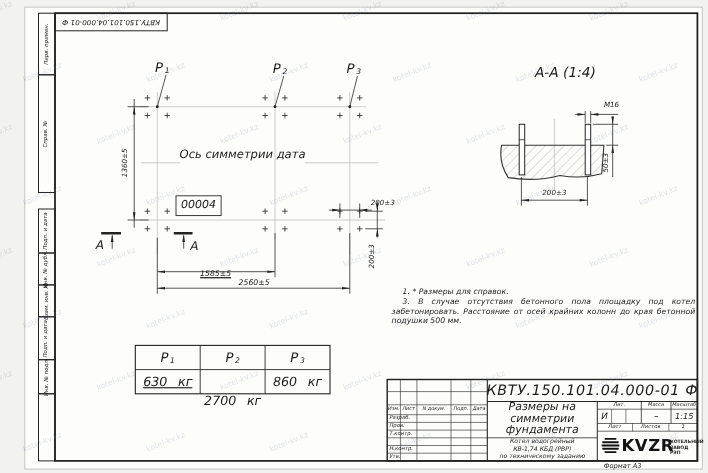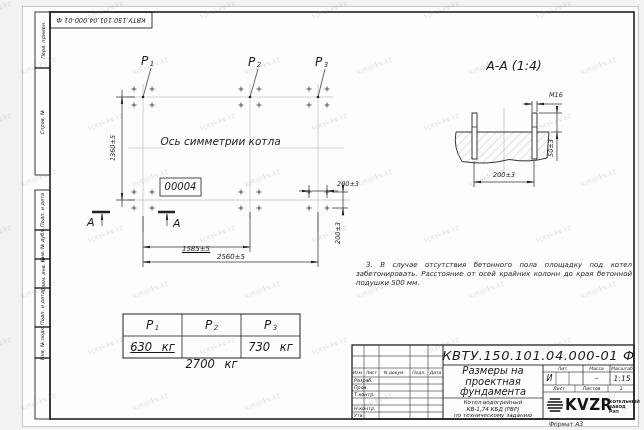--- a/index.html
+++ b/index.html
@@ -150,21 +150,21 @@
   </div>
 <div class="abs txt vbox" style="left:35px;top:327px;width:15px;height:31px;">
     <span class="t vtext">Инв. № подл.</span>
   </div>
 
 <div class="abs txt t" style="left:141px;top:54px;font-size:12px;"><span>P</span><sub>1</sub></div>
 <div class="abs txt t" style="left:248px;top:55px;font-size:12px;"><span>P</span><sub>2</sub></div>
 <div class="abs txt t" style="left:315px;top:55px;font-size:12px;"><span>P</span><sub>3</sub></div>
 
 <div class="abs txt c" style="left:163px;top:135px;width:115px;height:12px;">
-  <span class="t" style="font-size:10.5px;">Ось симметрии котла</span>
+  <span class="t" style="font-size:10.5px;">Ось симметрии дата</span>
   </div>
 
 <div class="abs txt c" style="left:160px;top:177px;width:41px;height:19px;">
   <span class="t" style="font-size:10px;">00004</span>
   </div>
 
 <span class="abs txt t rot90" style="left:113px;top:148px;font-size:6.5px;">1360±5</span>
 <div class="abs txt c" style="left:166px;top:245px;width:60px;height:8px;text-decoration:underline;">
     <span class="t" style="font-size:7px;">1585±5</span>
   </div>
@@ -195,34 +195,35 @@
 <div class="abs txt c" style="left:241px;top:314px;width:59px;height:22px;">
     <span class="t" style="font-size:12px;"><span>P</span><sub>3</sub></span>
   </div>
 <div class="abs txt c" style="left:123px;top:336px;width:59px;height:22px;">
     <span class="t kg" style="font-size:11.5px;text-decoration:underline;">630 кг</span>
   </div>
 <div class="abs txt c" style="left:182px;top:336px;width:59px;height:22px;">
     <span class="t kg" style="font-size:11.5px;margin-top:33px;">2700 кг</span>
   </div>
 <div class="abs txt c" style="left:241px;top:336px;width:59px;height:22px;">
-    <span class="t kg" style="font-size:11.5px;">730 кг</span>
+    <span class="t kg" style="font-size:11.5px;">860 кг</span>
   </div>
 
 <div class="abs txt" style="left:356px;top:261px;width:276px;">
+  <p class="note">1. * Размеры для справок.</p>
   <p class="note">3. В случае отсутствия бетонного пола площадку под котел забетонировать. Расстояние от осей крайних колонн до края бетонной подушки 500 мм.</p>
 </div>
 
 <div class="abs txt c" style="left:443px;top:345px;width:191px;height:20px;">
   <span class="t" style="font-size:13px;letter-spacing:0.6px;">КВТУ.150.101.04.000-01 Ф</span>
   </div>
 
 <div class="abs txt" style="left:445px;top:366px;width:96px;text-align:center;">
   <div class="t" style="font-size:10px;line-height:10.5px;">Размеры на</div>
-  <div class="t" style="font-size:10px;line-height:10.5px;">проектная</div>
+  <div class="t" style="font-size:10px;line-height:10.5px;">симметрии</div>
   <div class="t" style="font-size:10px;line-height:10.5px;">фундамента</div>
 </div>
 <div class="abs txt" style="left:445px;top:399px;width:96px;text-align:center;">
   <div class="t" style="font-size:5.6px;line-height:6.5px;">Котел водогрейный</div>
   <div class="t" style="font-size:5.6px;line-height:6.5px;">КВ-1,74 КБД (РВР)</div>
   <div class="t" style="font-size:5.6px;line-height:6.5px;">по техническому заданию</div>
 </div>
 
 <div class="abs txt c" style="left:352px;top:368px;width:12px;height:9px;">
     <span class="t" style="font-size:4.5px;">Изм.</span>

